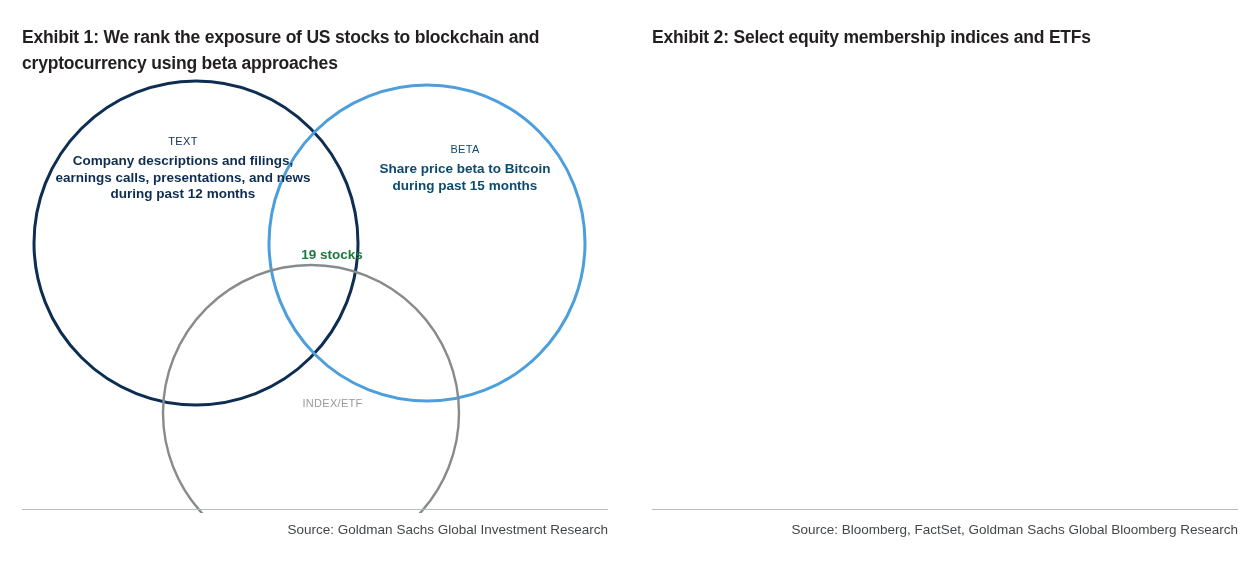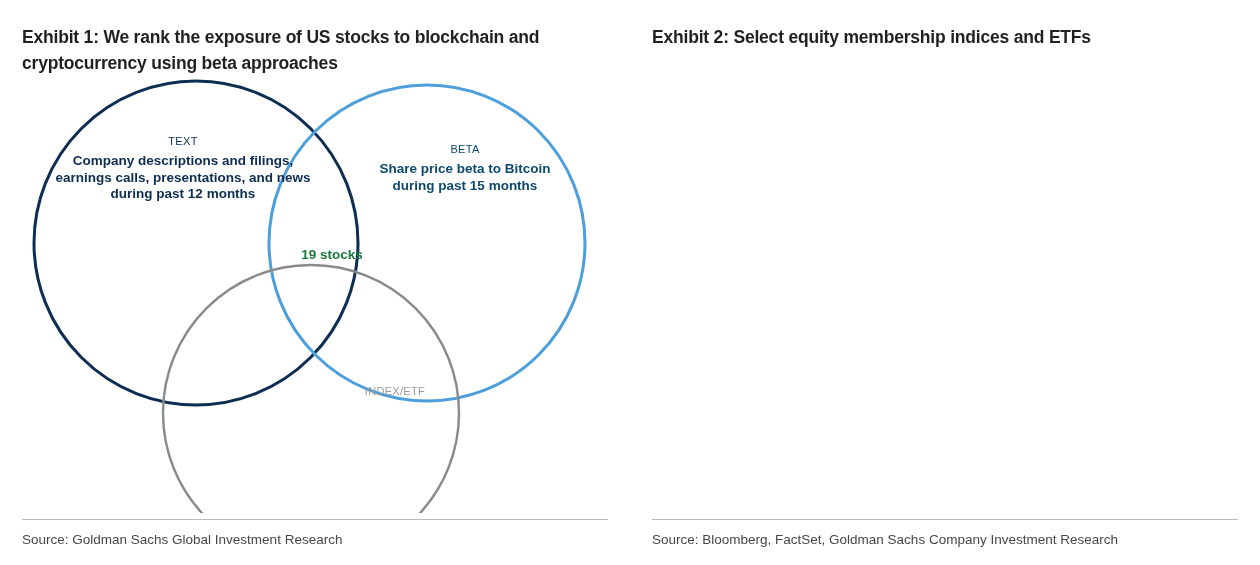--- a/index.html
+++ b/index.html
@@ -38,21 +38,22 @@
     letter-spacing: -0.2px;
     padding-top: 24px;
     margin: 0;
   }
   .exhibit-title .ln { display: block; }
 
   
   .source-wrap {
     position: absolute;
     left: 22px;
-    bottom: 18px;
+    bottom: 28px;
+    text-align: right;
   }
   .source-wrap.left  { width: 586px; }
   .source-wrap.right { width: 586px; }
   .source-rule {
     border-top: 1px solid #b9bcc0;
     height: 0;
     margin-bottom: 12px;
   }
   .source-text {
     font-family: "Liberation Sans", sans-serif;
@@ -84,21 +85,21 @@
     line-height: 23px;
     letter-spacing: 0.3px;
   }
   .venn-label .body {
     display: block;
     font-size: 13.5px;
     font-weight: bold;
   }
   .lbl-text  { left: 26px;  top: 62px;  width: 270px; color: #0d2d52; }
   .lbl-beta  { left: 348px; top: 70px;  width: 190px; color: #0c4a6e; }
-  .lbl-index { left: 218px; top: 312px; width: 185px; color: #9a9a9a; text-align: right; }
+  .lbl-index { left: 218px; top: 324px; width: 185px; color: #9a9a9a; }
   .lbl-index .head { color: #9a9a9a; }
   .lbl-stocks {
     position: absolute;
     left: 230px;
     top: 168px;
     width: 160px;
     text-align: center;
     font-family: "Liberation Sans", sans-serif;
     font-weight: bold;
     font-size: 13.5px;
@@ -149,17 +150,17 @@
   </section>
 
   <section class="panel panel-right">
 
     <h2 class="exhibit-title">
       <span class="ln">Exhibit 2: Select equity membership indices and ETFs</span>
     </h2>
 
     <div class="source-wrap right">
       <div class="source-rule"></div>
-      <div class="source-text">Source: Bloomberg, FactSet, Goldman Sachs Company Investment Research</div>
+      <div class="source-text">Source: Bloomberg, FactSet, Goldman Sachs Global Bloomberg Research</div>
     </div>
   </section>
 
 </div>
 
 </body></html>

